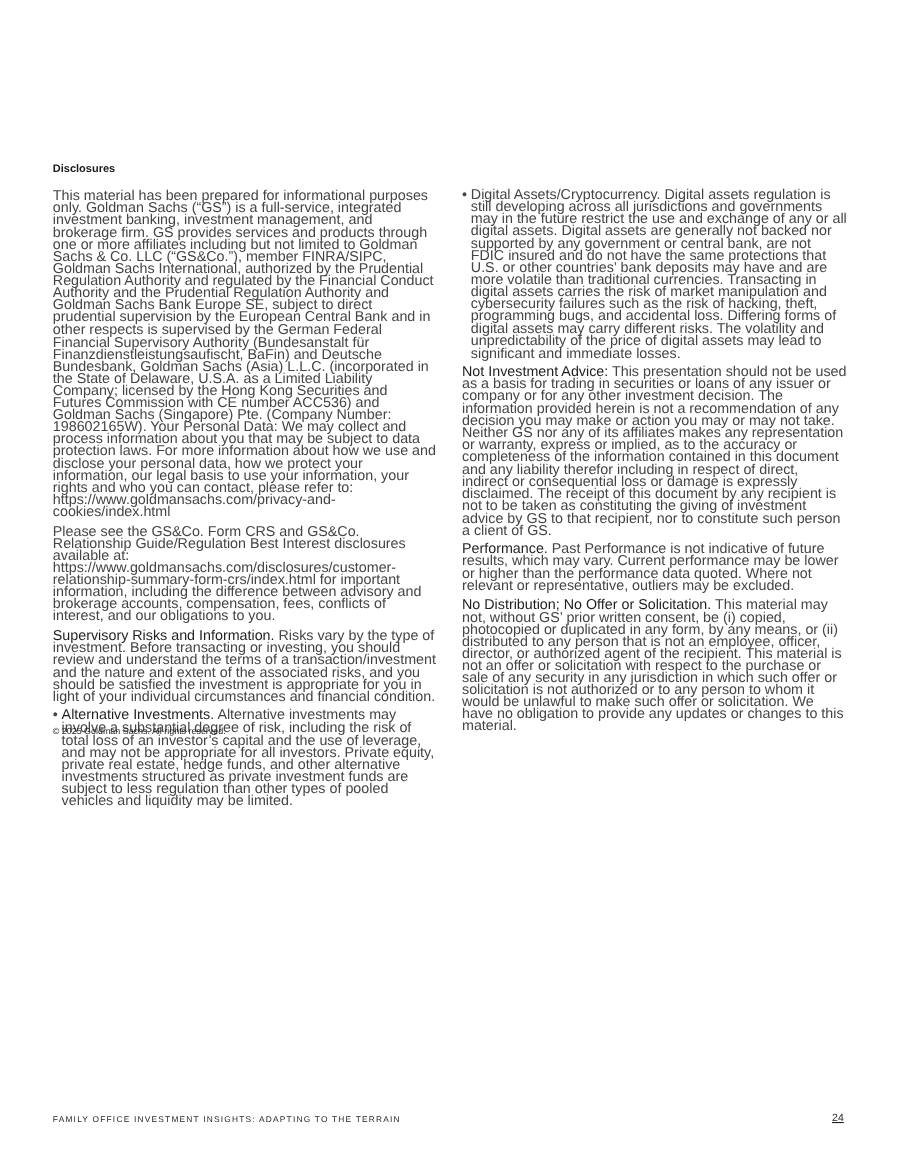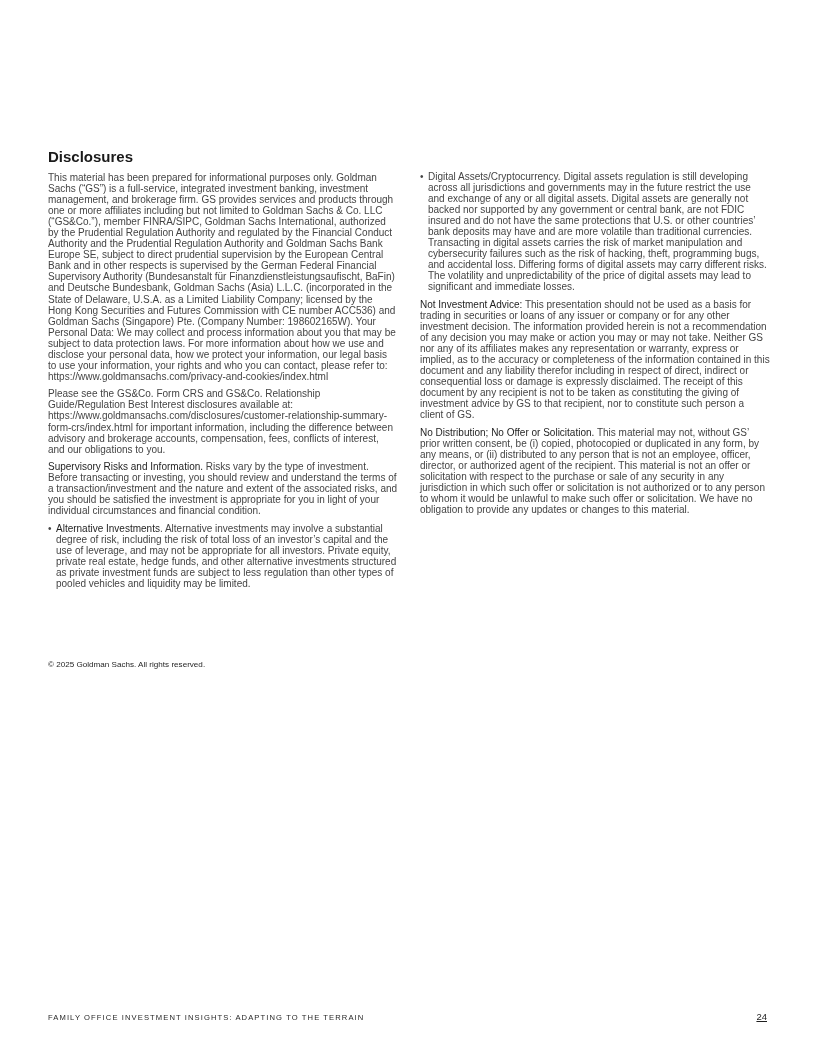--- a/index.html
+++ b/index.html
@@ -1,19 +1,19 @@
 <!DOCTYPE html>
 <html><head>
   <meta charset="utf-8">
   <style>
     html, body { margin: 0; padding: 0; background: #ffffff; }
     body { width: 816px; height: 1056px; position: relative; overflow: hidden;
            font-family: "Liberation Sans", "DejaVu Sans", sans-serif; color: #3d3d3d; }
-    .page-title { position: absolute; left: 48px; top: 148px; font-size: 15px; font-weight: bold; color: #1a1a1a; margin: 0; }
-    .col { position: absolute; top: 172px; width: 350px; font-size: 10px; line-height: 11.05px; color: #444; }
+    .page-title { position: absolute; left: 48px; top: 148px; font-size: 10px; font-weight: bold; color: #1a1a1a; margin: 0; }
+    .col { position: absolute; top: 172px; width: 350px; font-size: 13px; line-height: 11.05px; color: #444; }
     .col-left { left: 48px; }
     .col-right { left: 420px; top: 171px; }
     .col p { margin: 0 0 6.5px 0; }
     .col b { color: #1f1f1f; font-weight: normal; margin-top: 24px; }
     .bullet { position: relative; padding-left: 8px; margin: 0 0 6.5px 0; }
     .bullet::before { content: "\2022"; position: absolute; left: 0; top: 0; color: #444; }
     .copyright { position: absolute; left: 48px; top: 660px; font-size: 8.1px; color: #1f1f1f; margin: 0; text-align: right; }
     .footer-title { position: absolute; left: 48px; top: 1013px; font-size: 7.6px; letter-spacing: 1.1px; color: #1f1f1f; text-transform: uppercase; }
     .page-number { position: absolute; right: 49px; top: 1011px; font-size: 9.5px; color: #1f1f1f; text-decoration: underline; }
   </style>
@@ -25,19 +25,20 @@
 <div class="col col-left">
   <p>This material has been prepared for informational purposes only. Goldman Sachs (“GS”) is a full-service, integrated investment banking, investment management, and brokerage firm. GS provides services and products through one or more affiliates including but not limited to Goldman Sachs &amp; Co. LLC (“GS&amp;Co.”), member FINRA/SIPC, Goldman Sachs International, authorized by the Prudential Regulation Authority and regulated by the Financial Conduct Authority and the Prudential Regulation Authority and Goldman Sachs Bank Europe SE, subject to direct prudential supervision by the European Central Bank and in other respects is supervised by the German Federal Financial Supervisory Authority (Bundesanstalt für Finanzdienstleistungsaufischt, BaFin) and Deutsche Bundesbank, Goldman Sachs (Asia) L.L.C. (incorporated in the State of Delaware, U.S.A. as a Limited Liability Company; licensed by the Hong Kong Securities and Futures Commission with CE number ACC536) and Goldman Sachs (Singapore) Pte. (Company Number: 198602165W). Your Personal Data: We may collect and process information about you that may be subject to data protection laws. For more information about how we use and disclose your personal data, how we protect your information, our legal basis to use your information, your rights and who you can contact, please refer to: https://www.goldmansachs.com/privacy-and-cookies/index.html</p>
   <p>Please see the GS&amp;Co. Form CRS and GS&amp;Co. Relationship Guide/Regulation Best Interest disclosures available at: https://www.goldmansachs.com/disclosures/customer-relationship-summary-form-crs/index.html for important information, including the difference between advisory and brokerage accounts, compensation, fees, conflicts of interest, and our obligations to you.</p>
   <p><b>Supervisory Risks and Information.</b><span> Risks vary by the type of investment. Before transacting or investing, you should review and understand the terms of a transaction/investment and the nature and extent of the associated risks, and you should be satisfied the investment is appropriate for you in light of your individual circumstances and financial condition.</span></p>
   <div class="bullet"><b>Alternative Investments</b><span>. Alternative investments may involve a substantial degree of risk, including the risk of total loss of an investor’s capital and the use of leverage, and may not be appropriate for all investors. Private equity, private real estate, hedge funds, and other alternative investments structured as private investment funds are subject to less regulation than other types of pooled vehicles and liquidity may be limited.</span></div>
 </div>
 
 <div class="col col-right">
   <div class="bullet">Digital Assets/Cryptocurrency. Digital assets regulation is still developing across all jurisdictions and governments may in the future restrict the use and exchange of any or all digital assets. Digital assets are generally not backed nor supported by any government or central bank, are not FDIC insured and do not have the same protections that U.S. or other countries’ bank deposits may have and are more volatile than traditional currencies. Transacting in digital assets carries the risk of market manipulation and cybersecurity failures such as the risk of hacking, theft, programming bugs, and accidental loss. Differing forms of digital assets may carry different risks. The volatility and unpredictability of the price of digital assets may lead to significant and immediate losses.</div>
   <p><b>Not Investment Advice:</b><span> This presentation should not be used as a basis for trading in securities or loans of any issuer or company or for any other investment decision. The information provided herein is not a recommendation of any decision you may make or action you may or may not take. Neither GS nor any of its affiliates makes any representation or warranty, express or implied, as to the accuracy or completeness of the information contained in this document and any liability therefor including in respect of direct, indirect or consequential loss or damage is expressly disclaimed. The receipt of this document by any recipient is not to be taken as constituting the giving of investment advice by GS to that recipient, nor to constitute such person a client of GS.</span></p>
+  <p><b>Performance.</b><span> Past Performance is not indicative of future results, which may vary. Current performance may be lower or higher than the performance data quoted. Where not relevant or representative, outliers may be excluded.</span></p>
   <p><b>No Distribution; No Offer or Solicitation.</b><span> This material may not, without GS’ prior written consent, be (i) copied, photocopied or duplicated in any form, by any means, or (ii) distributed to any person that is not an employee, officer, director, or authorized agent of the recipient. This material is not an offer or solicitation with respect to the purchase or sale of any security in any jurisdiction in which such offer or solicitation is not authorized or to any person to whom it would be unlawful to make such offer or solicitation. We have no obligation to provide any updates or changes to this material.</span></p>
 </div>
 
 <p class="copyright">© 2025 Goldman Sachs. All rights reserved.</p>
 
 <div class="footer-title">FAMILY OFFICE INVESTMENT INSIGHTS: ADAPTING TO THE TERRAIN</div>
 <div class="page-number">24</div>
 
 </body></html>

